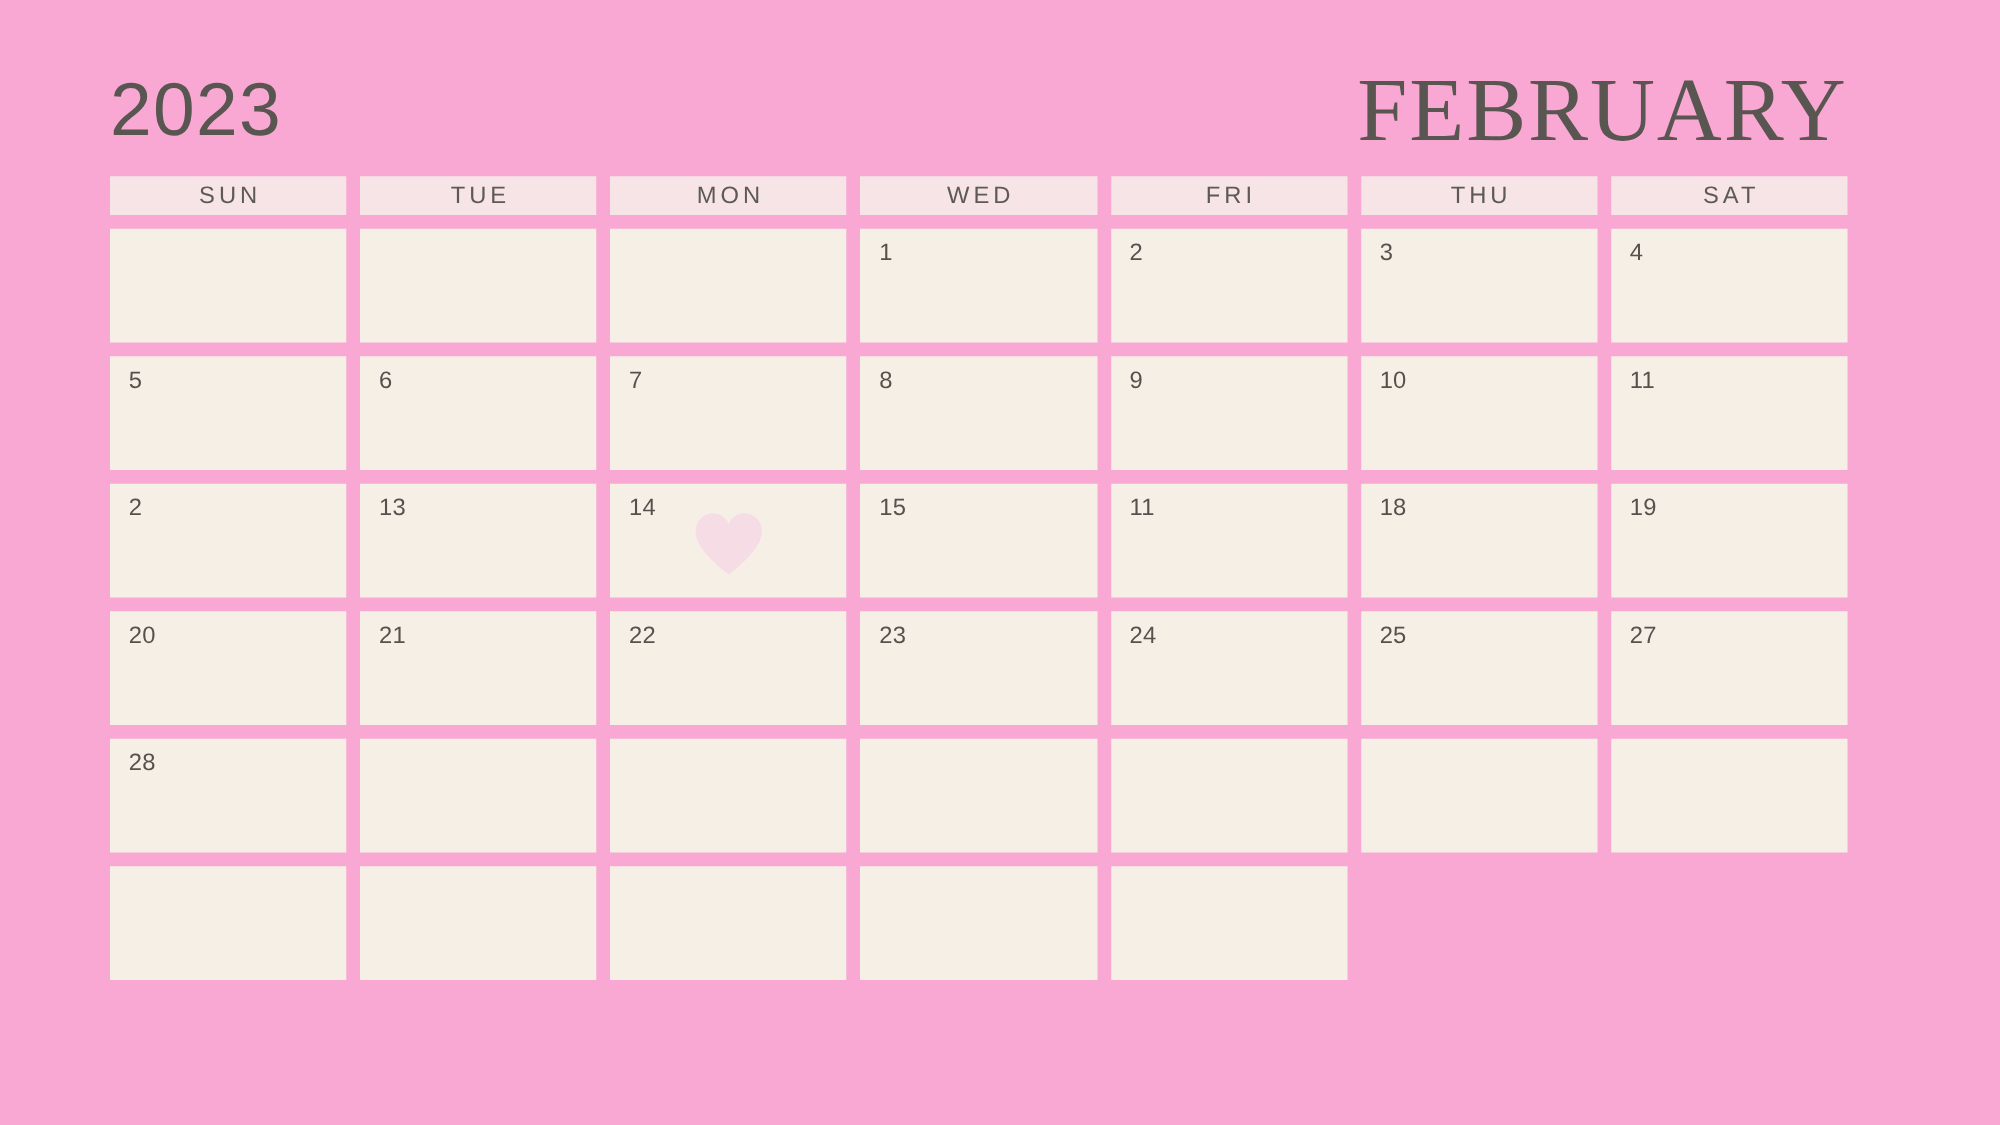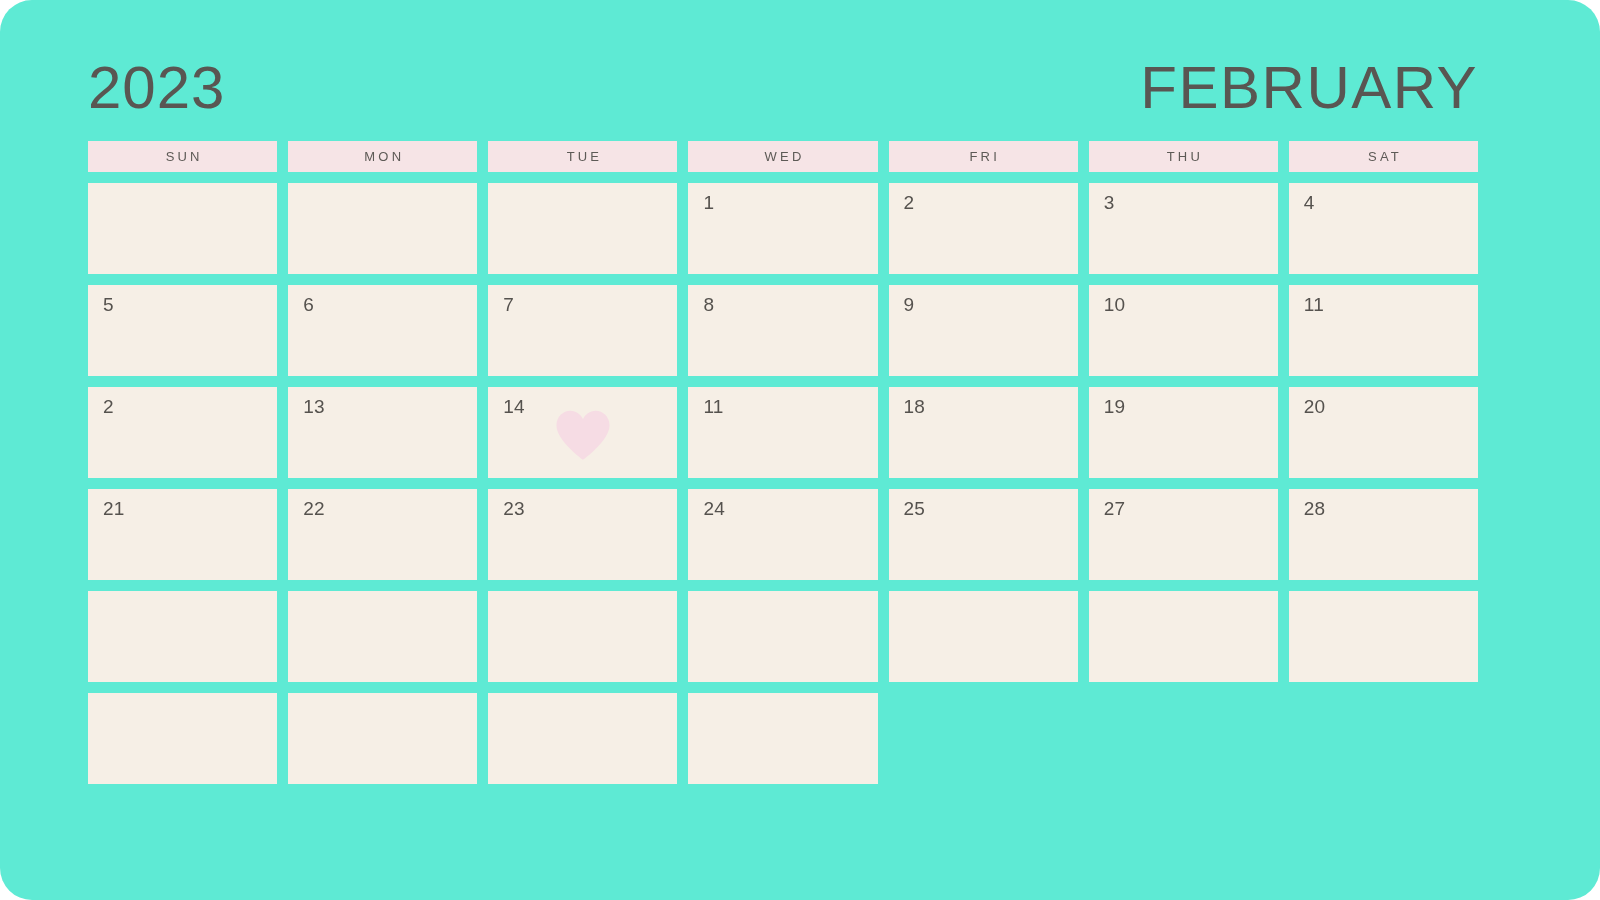--- a/index.html
+++ b/index.html
@@ -12,23 +12,22 @@
     height: 900px;
     overflow: hidden;
     font-family: "Liberation Sans", sans-serif;
     -webkit-font-smoothing: antialiased;
   }
 
   #calendar-page {
     position: relative;
     width: 1600px;
     height: 900px;
-    background: #5eead4;
+    background: #f9a8d4;
     box-sizing: border-box;
-    border-radius: 32px;
   }
 
   
   .title-row {
     position: absolute;
     left: 88px;
     top: 52px;
     width: 1390px;
     height: 72px;
     display: flex;
@@ -40,28 +39,28 @@
     font-size: 60px;
     font-weight: 300;
     letter-spacing: 1px;
     color: #595652;
     line-height: 1;
     white-space: nowrap;
     font-family: "Liberation Sans", sans-serif;
   }
 
   .month-label {
-    font-size: 60px;
+    font-size: 72px;
     font-weight: 300;
     letter-spacing: 1.5px;
     color: #595652;
     line-height: 1;
     white-space: nowrap;
     text-transform: uppercase;
-    font-family: Liberation Sans, sans-serif;
+    font-family: Liberation Serif, serif;
   }
 
   
   .calendar-grid {
     position: absolute;
     left: 88px;
     top: 141px;
     width: 1390px;
     display: grid;
     grid-template-columns: repeat(7, 1fr);
@@ -71,21 +70,21 @@
   .weekday-header {
     height: 31px;
     background: #f6e4e6;
     display: flex;
     align-items: center;
     justify-content: center;
     margin-bottom: 11px;
   }
 
   .weekday-header span {
-    font-size: 13px;
+    font-size: 19px;
     letter-spacing: 3.2px;
     color: #5d5a56;
     font-weight: 400;
     text-transform: uppercase;
     text-indent: 3.2px;
   }
 
   .day-cell {
     position: relative;
     height: 91px;
@@ -135,24 +134,24 @@
   <div class="title-row">
     <div class="year-label">2023</div>
     <div class="month-label">FEBRUARY</div>
   </div>
 
   <div class="calendar-grid" id="calendar-grid">
       <div class="weekday-header">
         <span>SUN</span>
       </div>
       <div class="weekday-header">
+        <span>TUE</span>
+      </div>
+      <div class="weekday-header">
         <span>MON</span>
-      </div>
-      <div class="weekday-header">
-        <span>TUE</span>
       </div>
       <div class="weekday-header">
         <span>WED</span>
       </div>
       <div class="weekday-header">
         <span>FRI</span>
       </div>
       <div class="weekday-header">
         <span>THU</span>
       </div>
@@ -209,20 +208,23 @@
       </div>
       <div class="day-cell">
         <div class="day-number">14</div>
         <div class="day-marker">
           <svg viewBox="0 0 32 29" xmlns="http://www.w3.org/2000/svg" aria-hidden="true">
             <path d="M16 28.2 C16 28.2 1.2 17.6 1.2 9.1 C1.2 4.3 4.8 0.9 9.0 0.9 C12.2 0.9 14.8 2.9 16 5.6 C17.2 2.9 19.8 0.9 23.0 0.9 C27.2 0.9 30.8 4.3 30.8 9.1 C30.8 17.6 16 28.2 16 28.2 Z" fill="#f6dce4"></path>
           </svg>
         </div>
       </div>
       <div class="day-cell">
+        <div class="day-number">15</div>
+      </div>
+      <div class="day-cell">
         <div class="day-number">11</div>
       </div>
       <div class="day-cell">
         <div class="day-number">18</div>
       </div>
       <div class="day-cell">
         <div class="day-number">19</div>
       </div>
       <div class="day-cell">
         <div class="day-number">20</div>

